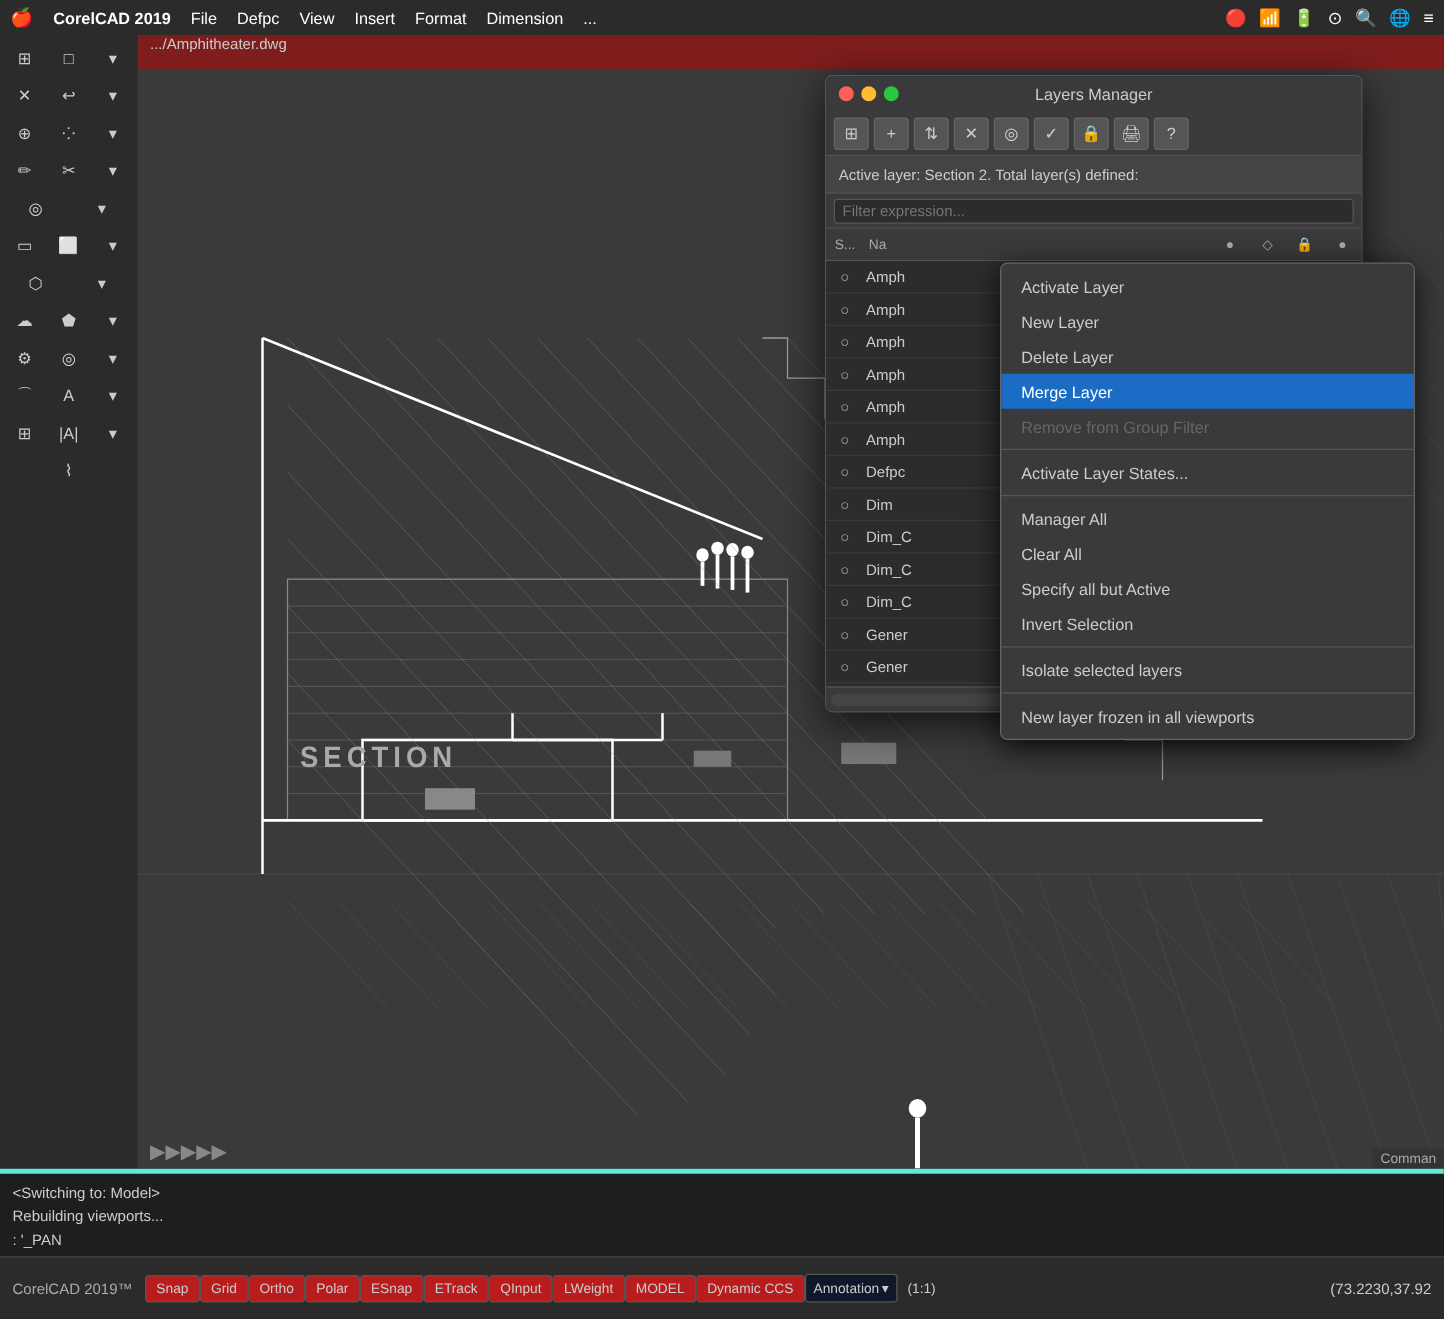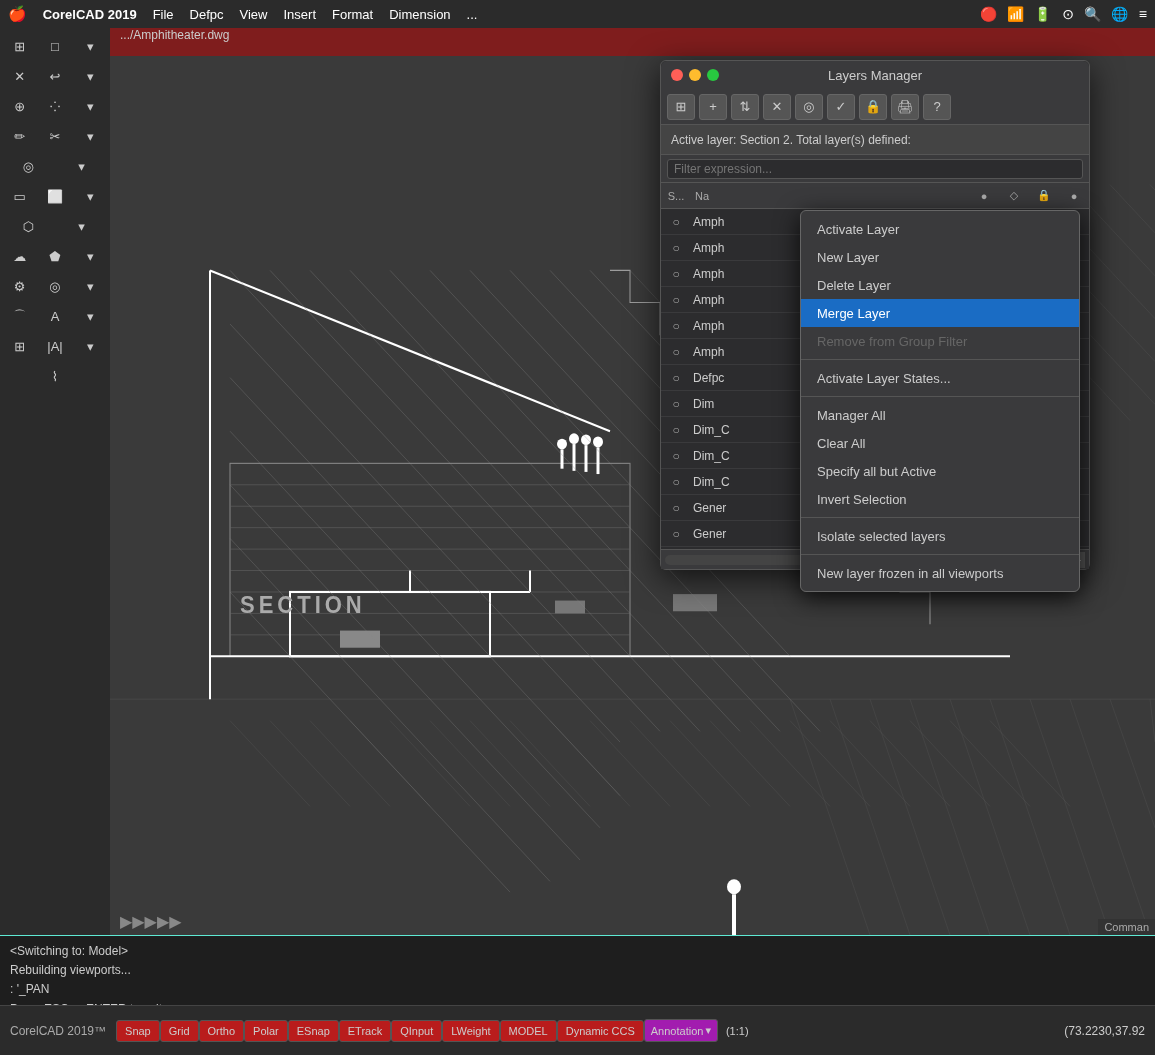--- a/index.html
+++ b/index.html
@@ -100,21 +100,21 @@
     }
 
     
     #command-area {
       position: absolute;
       bottom: 50px;
       left: 0;
       right: 0;
       height: 70px;
       background: #1e1e1e;
-      border-top: 1px solid #5eead4;
+      border-top: 4px solid #5eead4;
       padding: 6px 10px;
       font-size: 12px;
       color: #ccc;
     }
     .command-line { line-height: 1.6; }
 
     
     #statusbar {
       position: absolute;
       bottom: 0;
@@ -140,21 +140,21 @@
       border-radius: 3px;
       color: #ccc;
       font-size: 11px;
       cursor: pointer;
     }
     .status-dropdown {
       display: flex;
       align-items: flex-end;
       gap: 2px;
       padding: 4px 6px;
-      background: #a21caf;
+      background: #0f172a;
       border: 1px solid #555;
       border-radius: 3px;
       font-size: 11px;
       color: #ccc;
       cursor: pointer;
     }
     .status-coords {
       margin-left: auto;
       font-size: 12px;
       color: #ccc;
@@ -325,21 +325,21 @@
       background: #444;
       border-radius: 5px;
       position: relative;
     }
 
     
     #context-menu {
       position: absolute;
       top: 210px;
       left: 800px;
-      width: 280px;
+      width: 332px;
       background: #3a3a3c;
       border: 1px solid #666;
       border-radius: 6px;
       box-shadow: 0 6px 24px rgba(0,0,0,0.8);
       z-index: 200;
       padding: 4px 0;
     }
     .ctx-item {
       height: 28px;
       display: flex;

